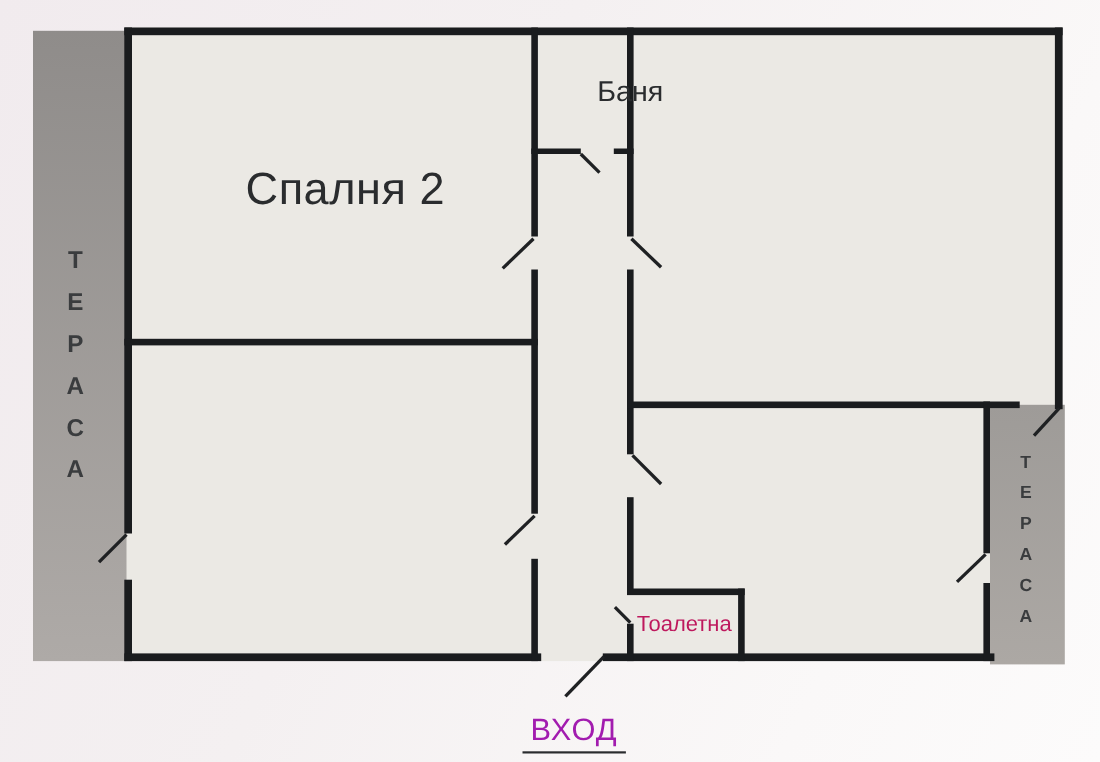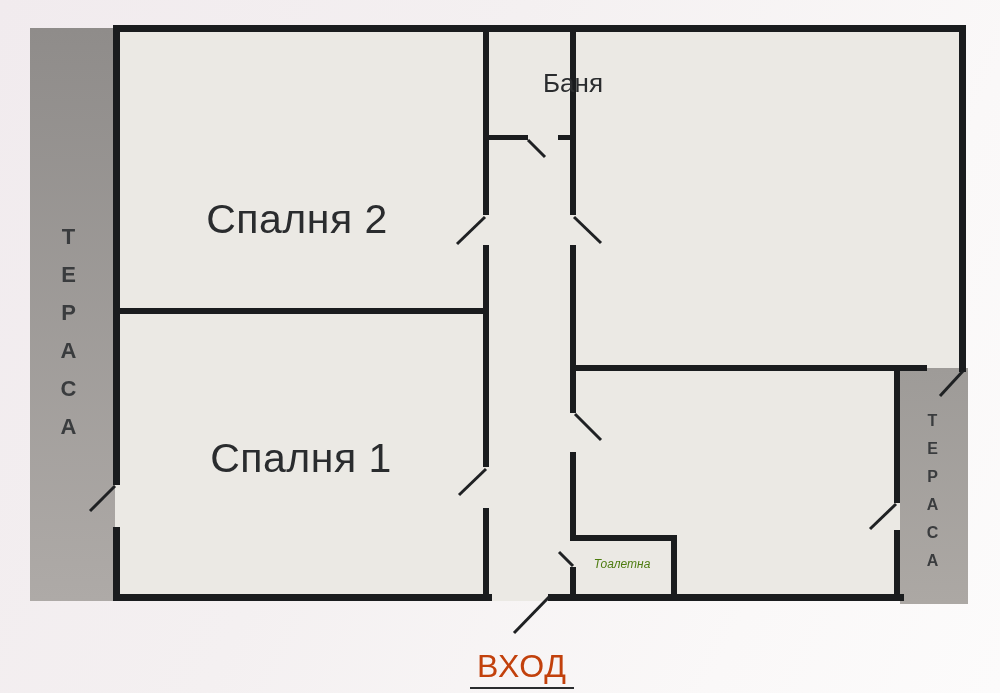--- a/index.html
+++ b/index.html
@@ -27,42 +27,42 @@
   .door { stroke: #1f2123; stroke-width: 3; stroke-linecap: butt; }
   .label {
     position: absolute;
     color: #2a2c2e;
     line-height: 1;
     text-align: center;
     white-space: nowrap;
   }
   .room-big  { font-size: 41px; letter-spacing: 0.5px; }
   .room-med  { font-size: 26px; }
-  .room-small{ font-size: 12px; color: #4d7c0f; font-style: italic; }
+  .room-small{ font-size: 20px; color: #be185d; }
   .vlabel {
     writing-mode: vertical-rl;
     text-orientation: upright;
     color: #3a3c3e;
     font-weight: 600;
   }
   .vlabel-left  { font-size: 22px; letter-spacing: 13px; }
   .vlabel-right { font-size: 16px; letter-spacing: 11px; }
   .entrance-wrap {
     position: absolute;
     left: 442px;
     top: 650px;
     width: 160px;
     text-align: center;
     line-height: 1;
   }
   .entrance-text {
     display: inline-block;
-    font-size: 32px;
+    font-size: 28px;
     letter-spacing: 1px;
-    color: #c2410c;
+    color: #a21caf;
     padding: 0 7px 5px 7px;
     border-bottom: 2.5px solid #2a2c2e;
   }
 </style>
 </head>
 <body>
 
 <div id="floor-plan">
 
   <svg id="plan-svg" width="1000" height="693" viewBox="0 0 1000 693">
@@ -110,26 +110,25 @@
     <line class="door" x1="574" y1="217" x2="601" y2="243"></line>
     <line class="door" x1="575" y1="414" x2="601" y2="440"></line>
     <line class="door" x1="486" y1="469" x2="459" y2="495"></line>
     <line class="door" x1="573" y1="566" x2="559" y2="552"></line>
     <line class="door" x1="115" y1="486" x2="90" y2="511"></line>
     <line class="door" x1="896" y1="504" x2="870" y2="529"></line>
     <line class="door" x1="963" y1="371" x2="940" y2="396"></line>
     <line class="door" x1="549" y1="597" x2="514" y2="633"></line>
   </svg>
 
-  <div class="label room-big" style="left:144px; top:151px; width:306px;margin-top:48px;">Спалня 2</div>
+  <div class="label room-big" style="left:161px; top:151px; width:306px;">Спалня 2</div>
 
 
   <div class="label room-med" style="left:484px; top:70px; width:90px;margin-left:44px;">Баня</div>
 
-  <div class="label room-big" style="left:148px; top:438px; width:306px;">Спалня 1</div>
 
 
   <div class="label room-small" style="left:574px; top:558px; width:96px;">Тоалетна</div>
 
   <div class="label vlabel vlabel-left" style="left:57px; top:224px;">ТЕРАСА</div>
 
   <div class="label vlabel vlabel-right" style="left:924px; top:412px;">ТЕРАСА</div>
 
   <div class="entrance-wrap">
     <span class="entrance-text">ВХОД</span>

